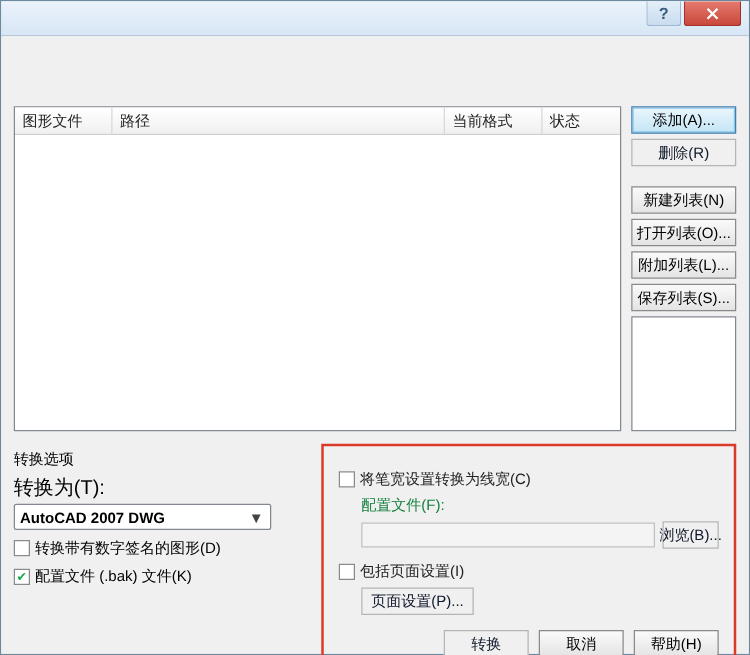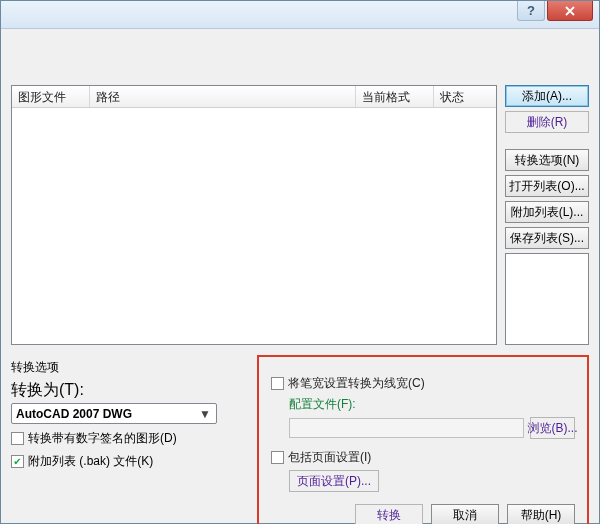--- a/index.html
+++ b/index.html
@@ -21,21 +21,21 @@
   .th { padding: 3px 6px; border-right: 1px solid #d8d8d8; color: #222; }
   .th.c1 { width: 78px; }
   .th.c2 { flex: 1; }
   .th.c3 { width: 78px; }
   .th.c4 { width: 62px; border-right: none; }
   .table-body { flex: 1; background: #fff; }
 
   .side-col { width: 84px; display: flex; flex-direction: column; gap: 4px; }
   .btn { height: 22px; border: 1px solid #8a8a8a; background: linear-gradient(to bottom, #fafafa, #e4e4e4); border-radius: 0; cursor: pointer; font-size: 12px; padding: 0 4px; display: flex; align-items: center; justify-content: center; white-space: nowrap; }
   .btn.primary { border-color: #3c7fb1; box-shadow: 0 0 0 1px #8cc7e8 inset; background: linear-gradient(to bottom, #eaf6fd, #c4e5f6); }
-  .btn.disabled { color: #4c1d95; border-color: #b5b5b5; background: #f0f0f0; cursor: default; }
+  .btn.disabled { color: #0f172a; border-color: #b5b5b5; background: #f0f0f0; cursor: default; }
   .gap8 { height: 8px; }
   .preview-lbl { margin-top: 6px; font-size: 12px; color: #222; }
   .preview-box { flex: 1; border: 1px solid #828790; background: #fff; min-height: 58px; }
 
   .lower-area { display: flex; margin-top: 10px; gap: 10px; }
 
   .convert-opts { width: 236px; padding-top: 4px; }
   .convert-opts .grp-title { font-size: 12px; margin-bottom: 4px; }
   .convert-opts .lbl { font-size: 16px; margin-bottom: 2px; display: block; }
   .combo { width: 206px; height: 21px; border: 1px solid #828790; background: #fff; display: flex; align-items: center; padding: 0 4px; justify-content: space-between; border-radius: 2px; font-weight: bold; }
@@ -78,21 +78,21 @@
             <div class="th c3">当前格式</div>
             <div class="th c4">状态</div>
           </div>
           <div class="table-body"></div>
         </div>
 
         <div class="side-col">
           <div class="btn primary">添加(A)...</div>
           <div class="btn disabled">删除(R)</div>
           <div class="gap8"></div>
-          <div class="btn">转换选项(N)</div>
+          <div class="btn">新建列表(N)</div>
           <div class="btn">打开列表(O)...</div>
           <div class="btn">附加列表(L)...</div>
           <div class="btn">保存列表(S)...</div>
           <div class="preview-box"></div>
         </div>
       </div>
 
       <div class="lower-area">
 
         <div class="convert-opts">
@@ -101,21 +101,21 @@
           <div class="combo">
             <span>AutoCAD 2007 DWG</span>
             <span class="combo-arrow">▼</span>
           </div>
           <div class="chk-row">
             <span class="chk"></span>
             <span>转换带有数字签名的图形(D)</span>
           </div>
           <div class="chk-row">
             <span class="chk">✔</span>
-            <span>附加列表 (.bak) 文件(K)</span>
+            <span>配置文件 (.bak) 文件(K)</span>
           </div>
         </div>
 
         <div class="red-box">
           <div class="opt-block">
             <div class="chk-row">
               <span class="chk"></span>
               <span class="lbl-text">将笔宽设置转换为线宽(C)</span>
             </div>
             <div class="sub-row">

